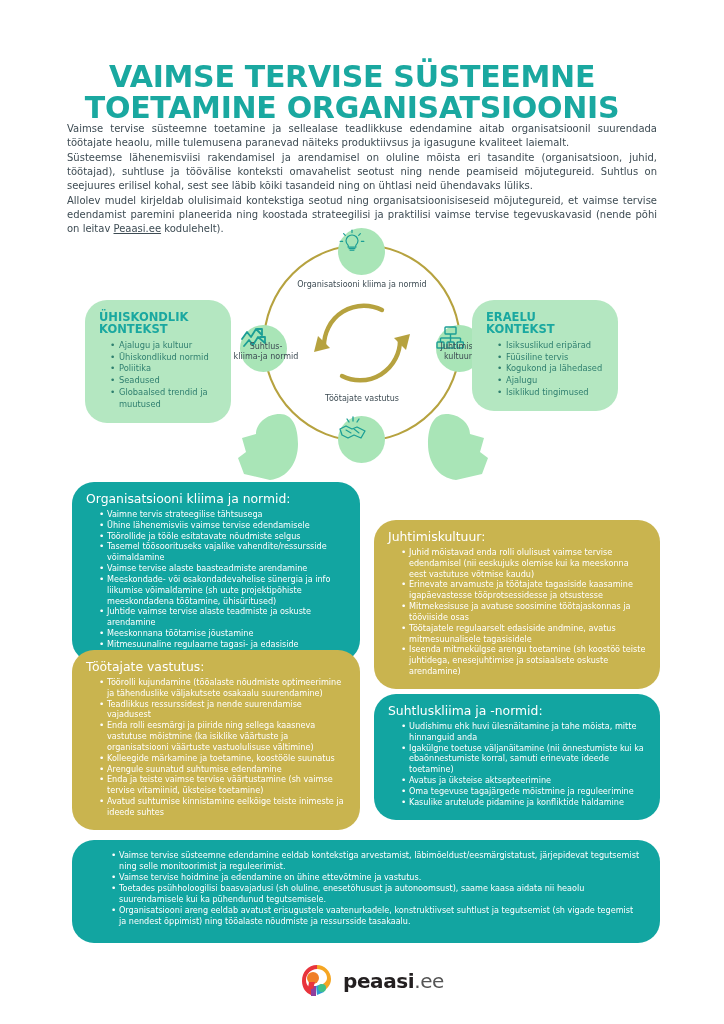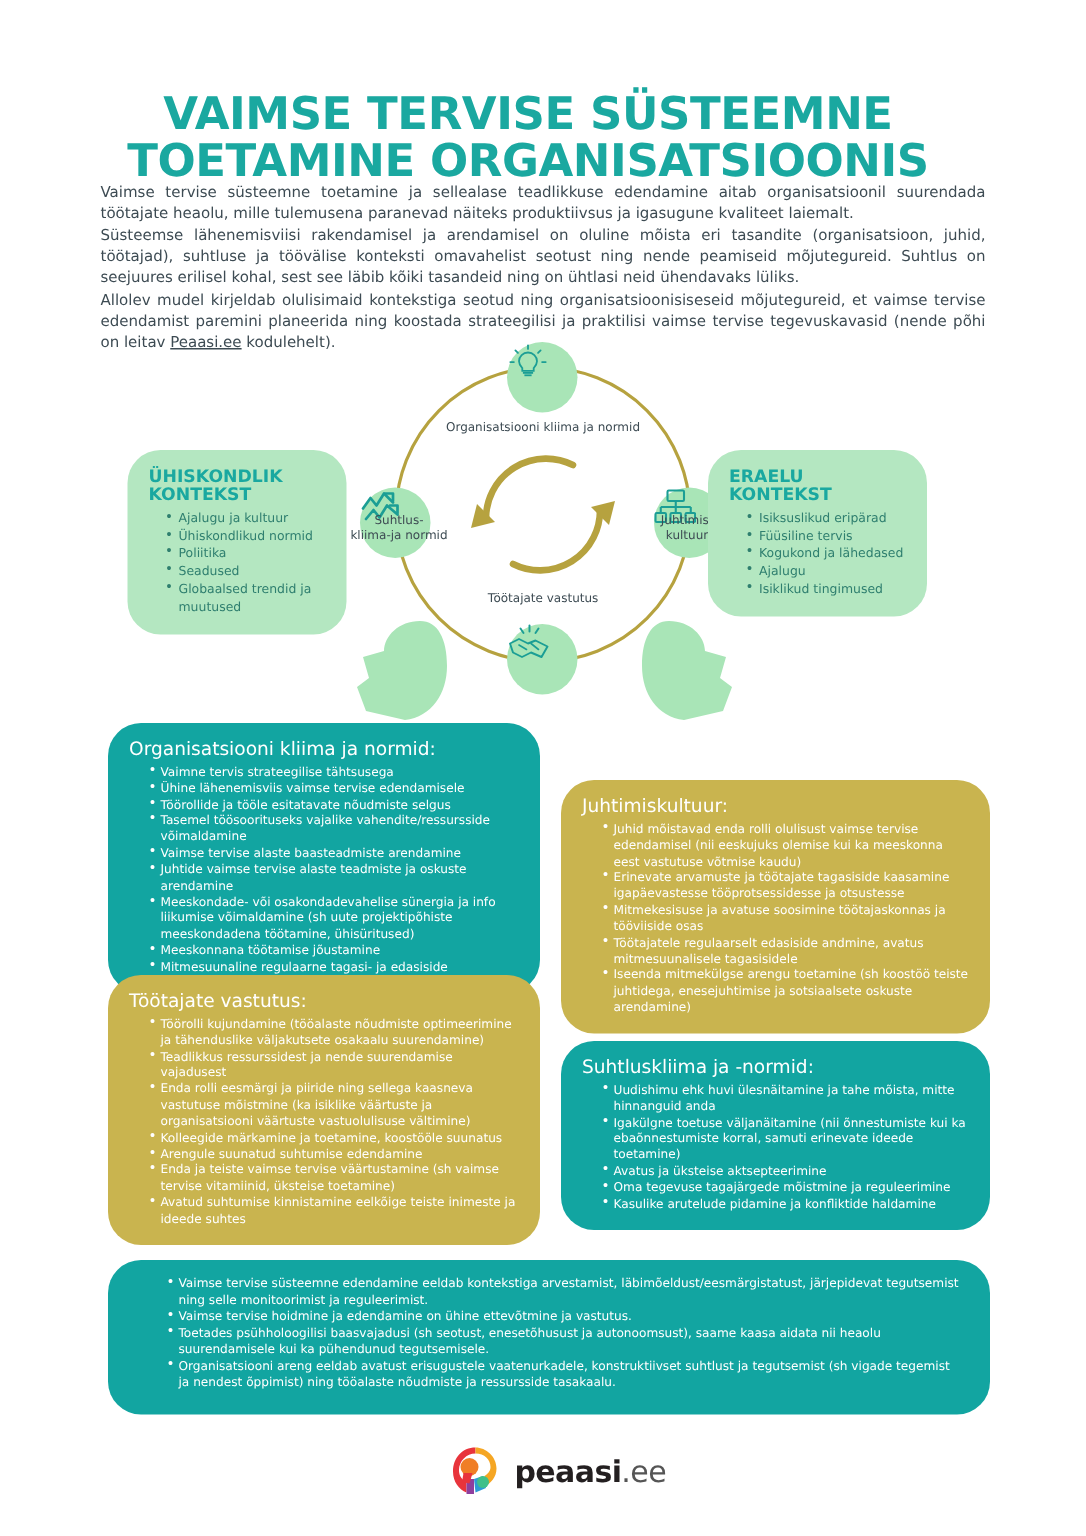--- a/index.html
+++ b/index.html
@@ -240,22 +240,22 @@
   </div>
 
   <div class="card teal" id="card-org">
     <h2>Organisatsiooni kliima ja normid:</h2>
     <ul>
       <li>Vaimne tervis strateegilise tähtsusega</li>
       <li>Ühine lähenemisviis vaimse tervise edendamisele</li>
       <li>Töörollide ja tööle esitatavate nõudmiste selgus</li>
       <li>Tasemel töösoorituseks vajalike vahendite/ressursside võimaldamine</li>
       <li>Vaimse tervise alaste baasteadmiste arendamine</li>
+      <li>Meeskondade- või osakondadevahelise sünergia ja info liikumise võimaldamine (sh uute projektipõhiste meeskondadena töötamine, ühisüritused)</li>
       <li>Juhtide vaimse tervise alaste teadmiste ja oskuste arendamine</li>
-      <li>Meeskondade- või osakondadevahelise sünergia ja info liikumise võimaldamine (sh uute projektipõhiste meeskondadena töötamine, ühisüritused)</li>
       <li>Meeskonnana töötamise jõustamine</li>
       <li>Mitmesuunaline regulaarne tagasi- ja edasiside</li>
     </ul>
   </div>
 
   <div class="card gold" id="card-juht">
     <h2>Juhtimiskultuur:</h2>
     <ul>
       <li>Juhid mõistavad enda rolli olulisust vaimse tervise edendamisel (nii eeskujuks olemise kui ka meeskonna eest vastutuse võtmise kaudu)</li>
       <li>Erinevate arvamuste ja töötajate tagasiside kaasamine igapäevastesse tööprotsessidesse ja otsustesse</li>
@@ -286,21 +286,21 @@
       <li>Avatus ja üksteise aktsepteerimine</li>
       <li>Oma tegevuse tagajärgede mõistmine ja reguleerimine</li>
       <li>Kasulike arutelude pidamine ja konfliktide haldamine</li>
     </ul>
   </div>
 
   <div class="card teal" id="card-prots">
     <ul>
       <li>Vaimse tervise süsteemne edendamine eeldab kontekstiga arvestamist, läbimõeldust/eesmärgistatust, järjepidevat tegutsemist ning selle monitoorimist ja reguleerimist.</li>
       <li>Vaimse tervise hoidmine ja edendamine on ühine ettevõtmine ja vastutus.</li>
-      <li>Toetades psühholoogilisi baasvajadusi (sh seotust, enesetõhusust ja autonoomsust), saame kaasa aidata nii heaolu suurendamisele kui ka pühendunud tegutsemisele.</li>
+      <li>Toetades psühholoogilisi baasvajadusi (sh oluline, enesetõhusust ja autonoomsust), saame kaasa aidata nii heaolu suurendamisele kui ka pühendunud tegutsemisele.</li>
       <li>Organisatsiooni areng eeldab avatust erisugustele vaatenurkadele, konstruktiivset suhtlust ja tegutsemist (sh vigade tegemist ja nendest õppimist) ning tööalaste nõudmiste ja ressursside tasakaalu.</li>
     </ul>
   </div>
 
   <div class="logo">
     <svg width="38" height="38" viewBox="0 0 38 38">
       <path d="M19 3 C10 3 4 10 4 19 C4 26 8 31 13 33 L13 26 C9 24 8 21 8 18 C8 12 13 7 19 7 Z" fill="#e8343c"></path>
       <path d="M19 3 C26 3 33 9 33 17 C33 23 29 27 25 29 L25 22 C28 20 29 18 29 16 C29 11 25 7 19 7 Z" fill="#f5a623"></path>
       <circle cx="15" cy="16" r="6" fill="#f07e26"></circle>
       <path d="M13 24 L18 24 L18 34 L13 34 Z" fill="#8e3f9e"></path>

